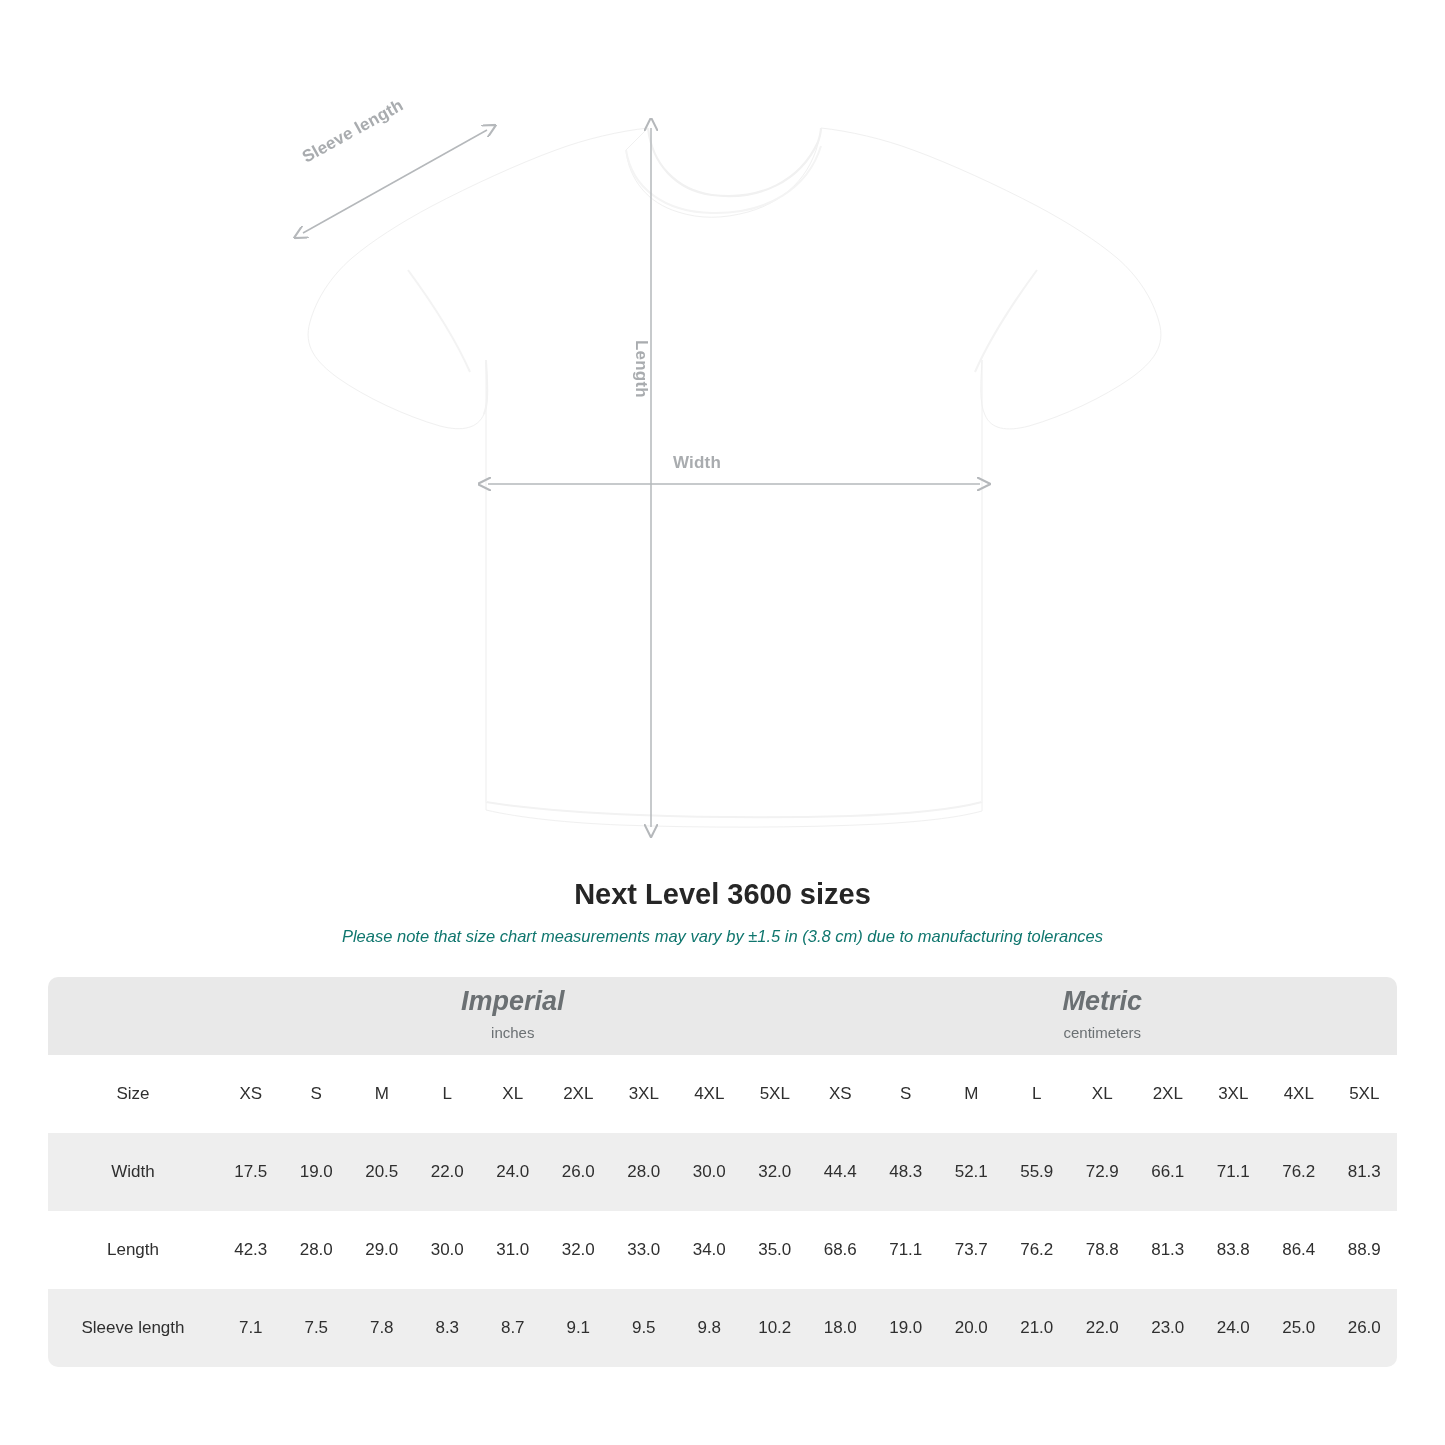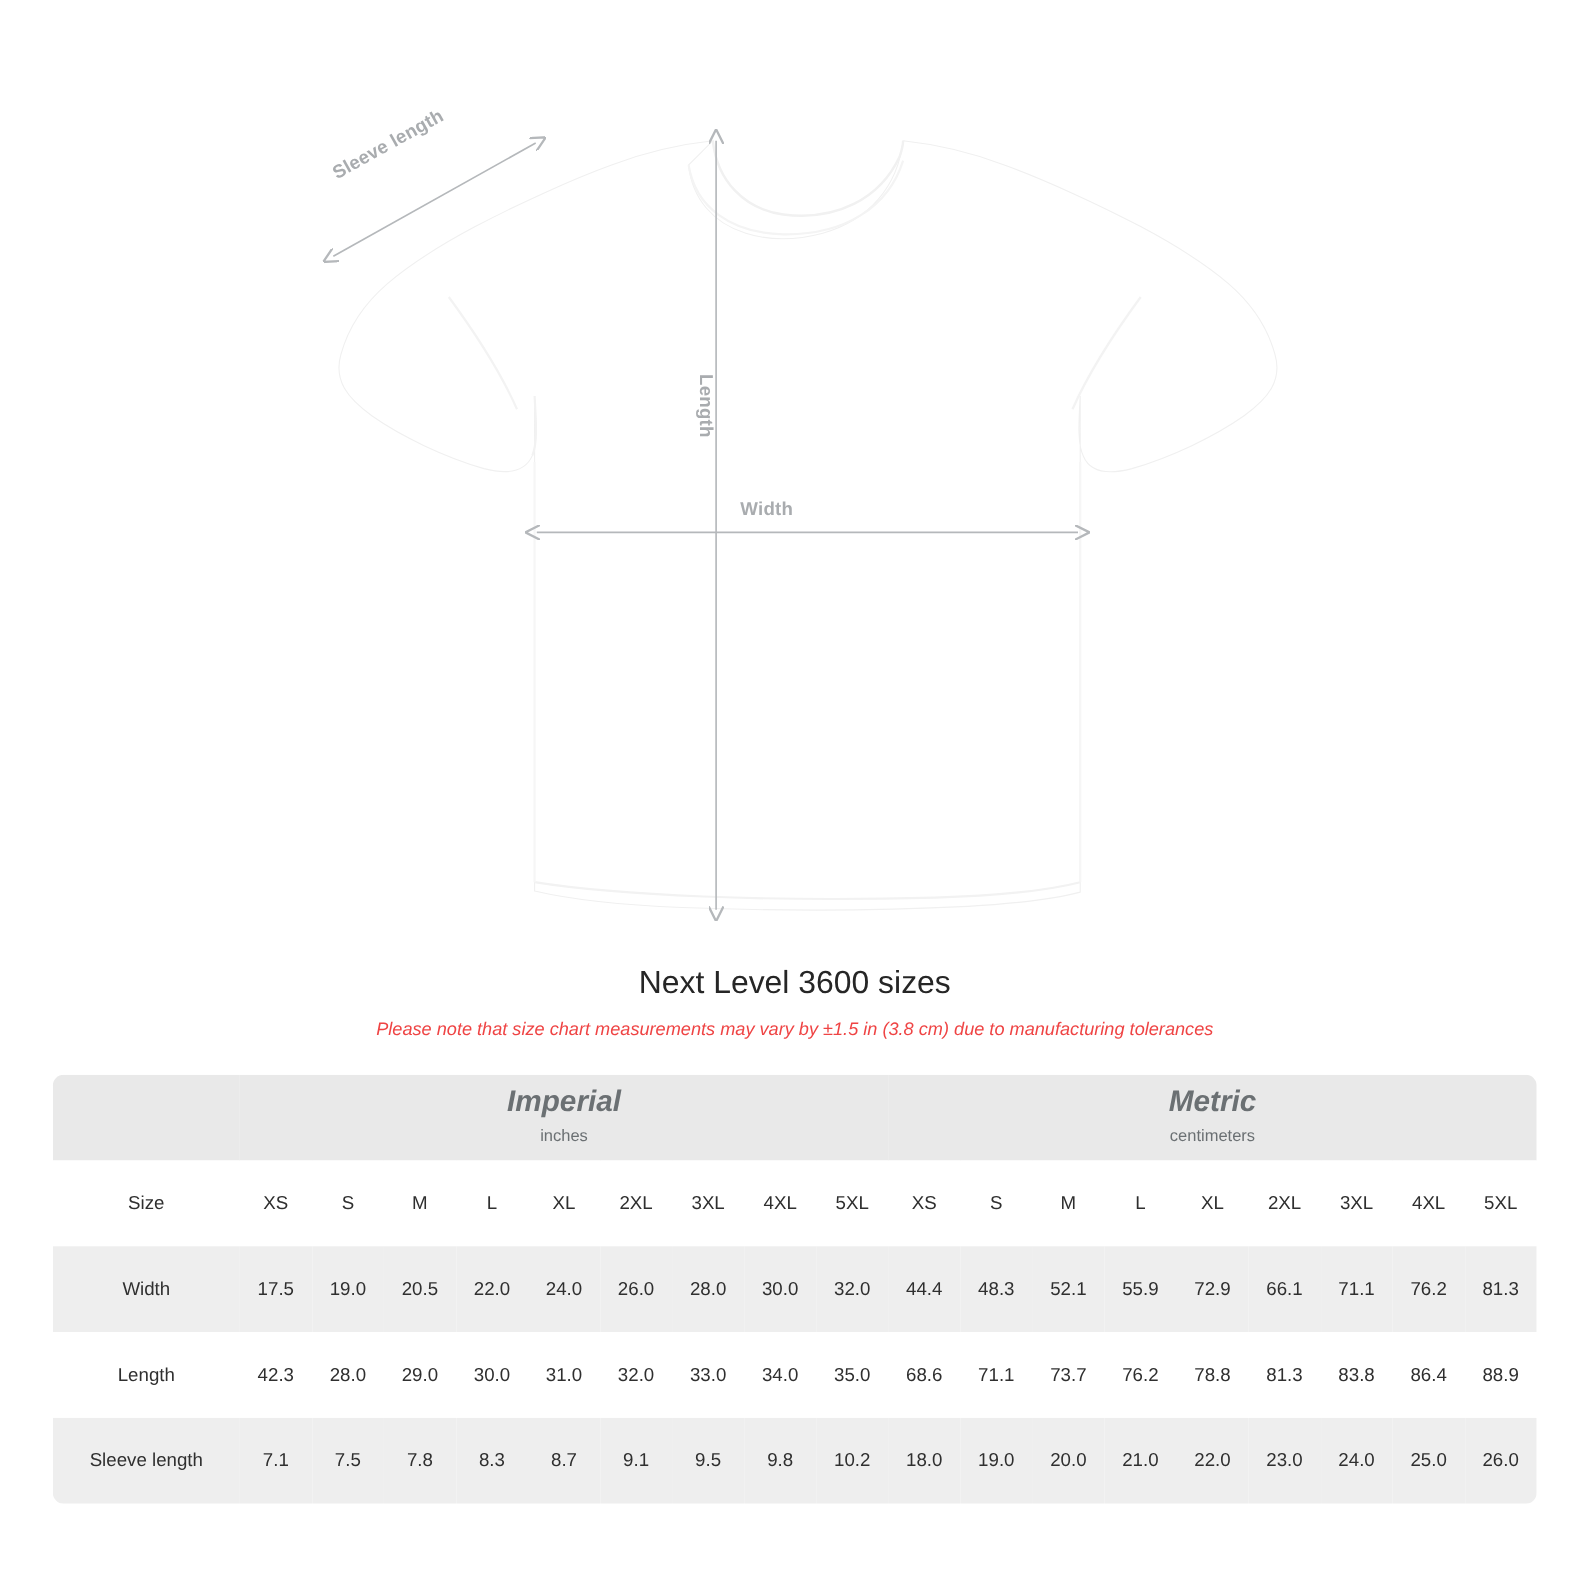--- a/index.html
+++ b/index.html
@@ -59,28 +59,28 @@
     top: 453px;
   }
 
   
   .title-block {
     text-align: center;
     margin-top: 18px;
   }
   .title {
     font-size: 29px;
-    font-weight: normal;
+    font-weight: bold;
     color: #262626;
     margin: 16px;
   }
   .subtitle {
     font-size: 16.5px;
     font-style: italic;
-    color: #ef4444;
+    color: #0f766e;
     margin: 14px 0 0 0;
   }
 
   
   .table-wrap {
     margin: 31px 48px 0 48px;
   }
   table.size-table {
     border-collapse: collapse;
     width: 1349px;

